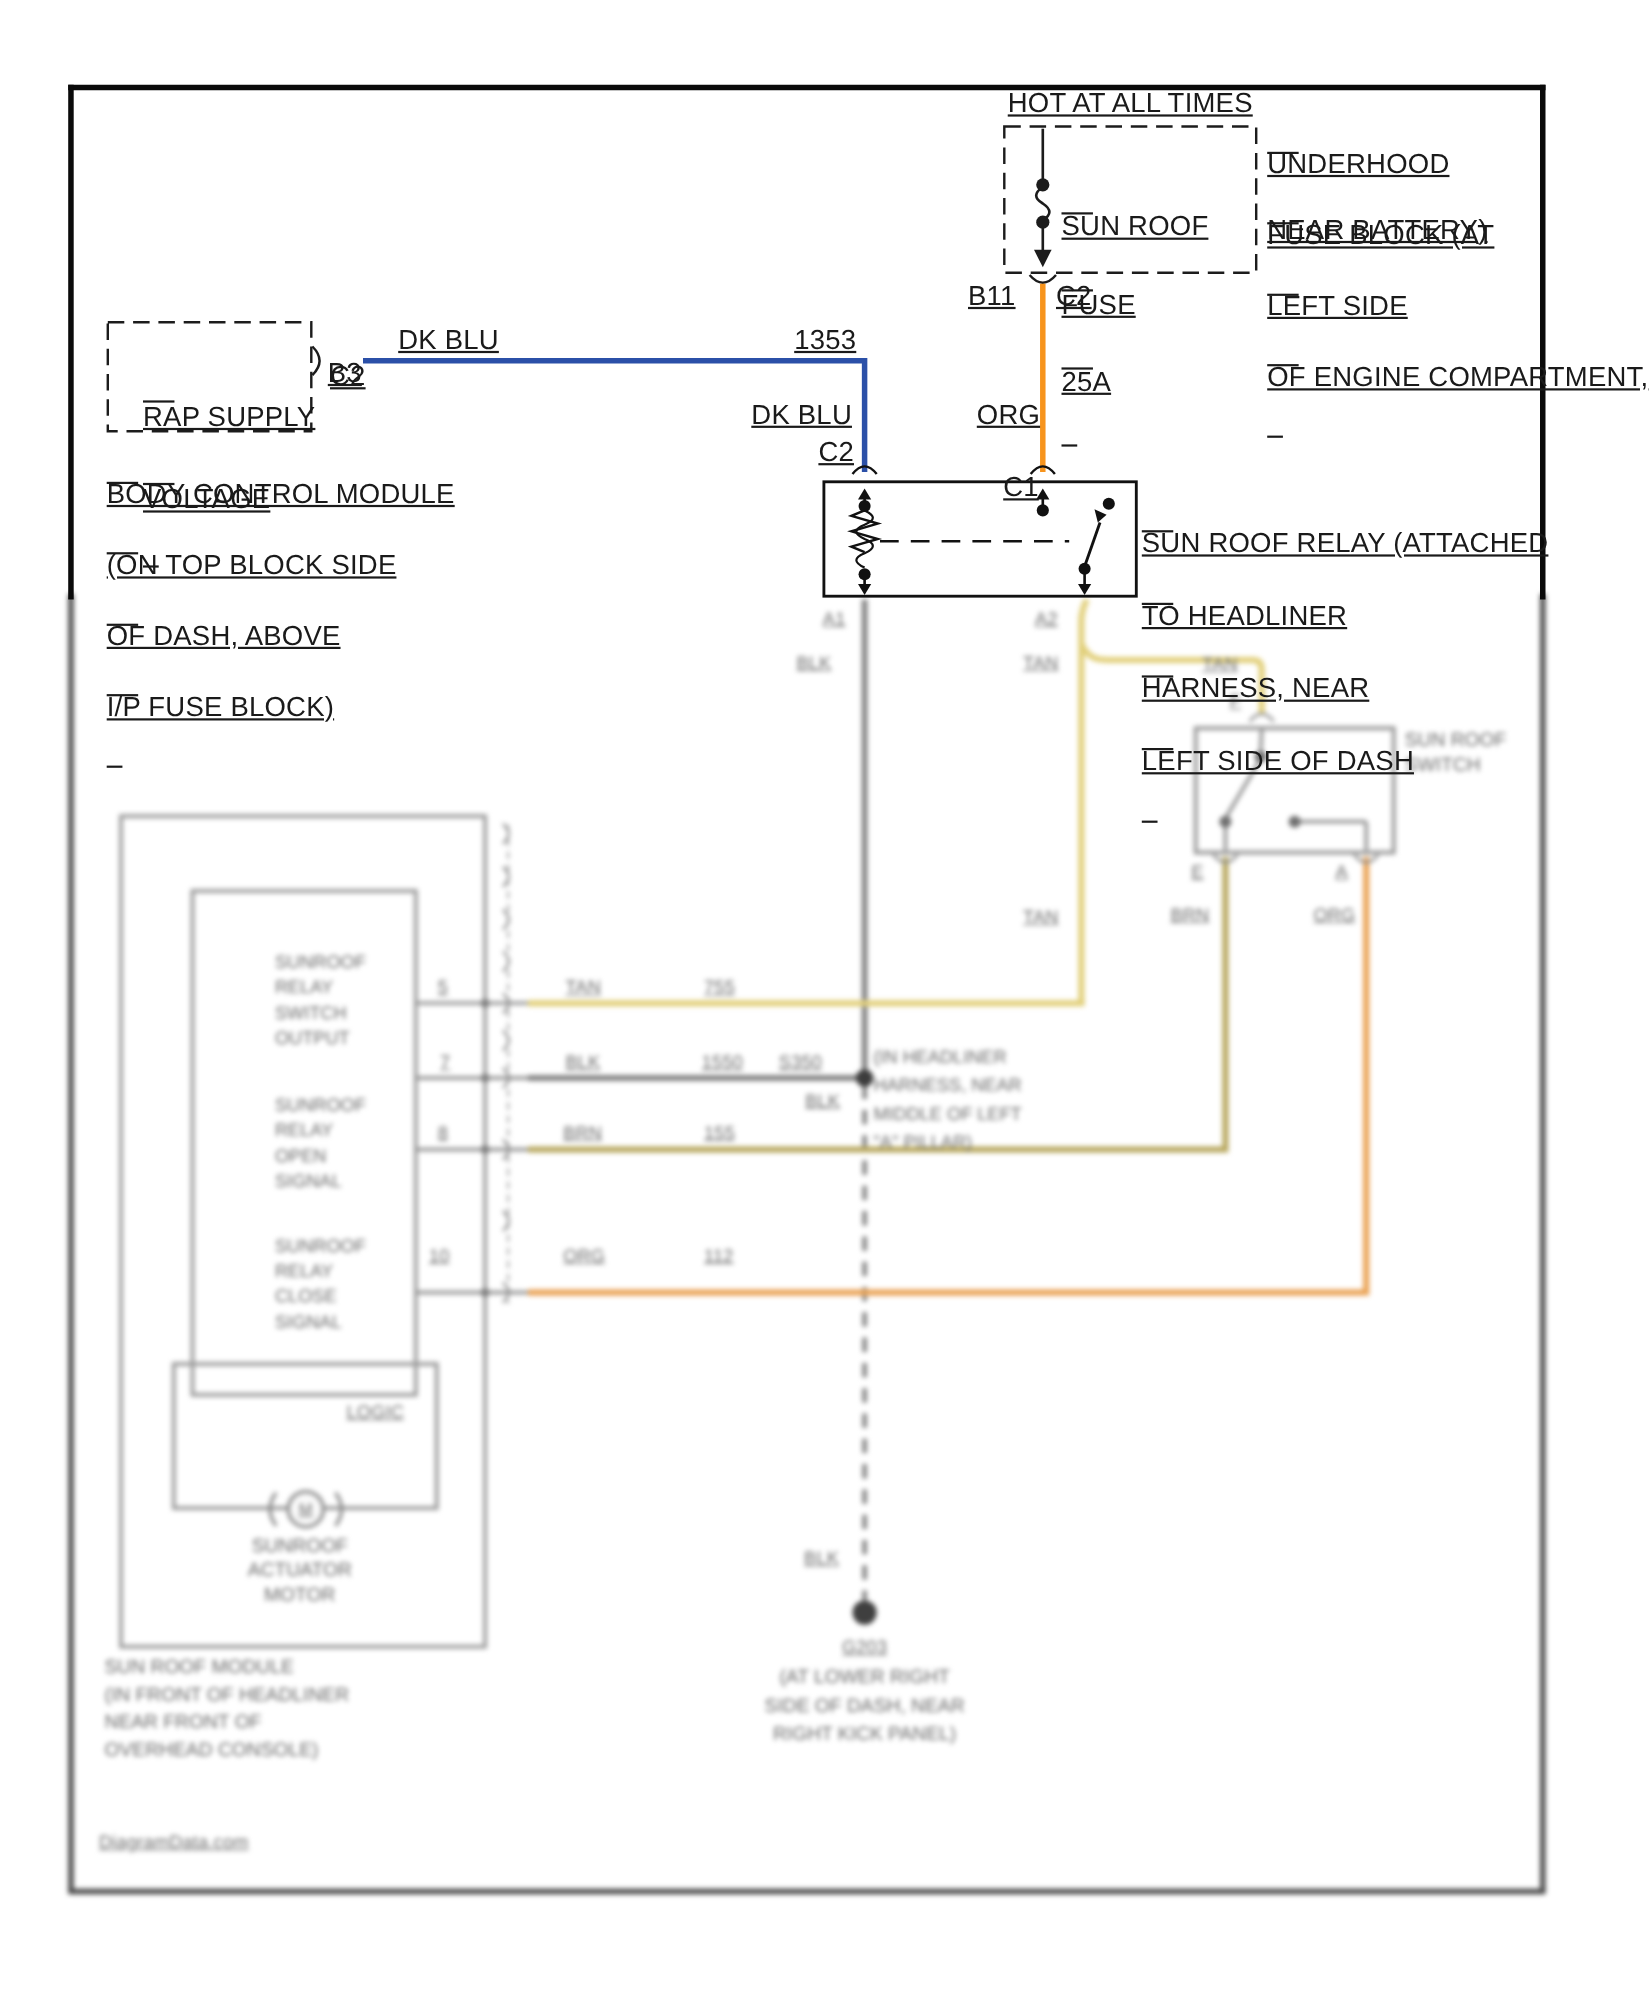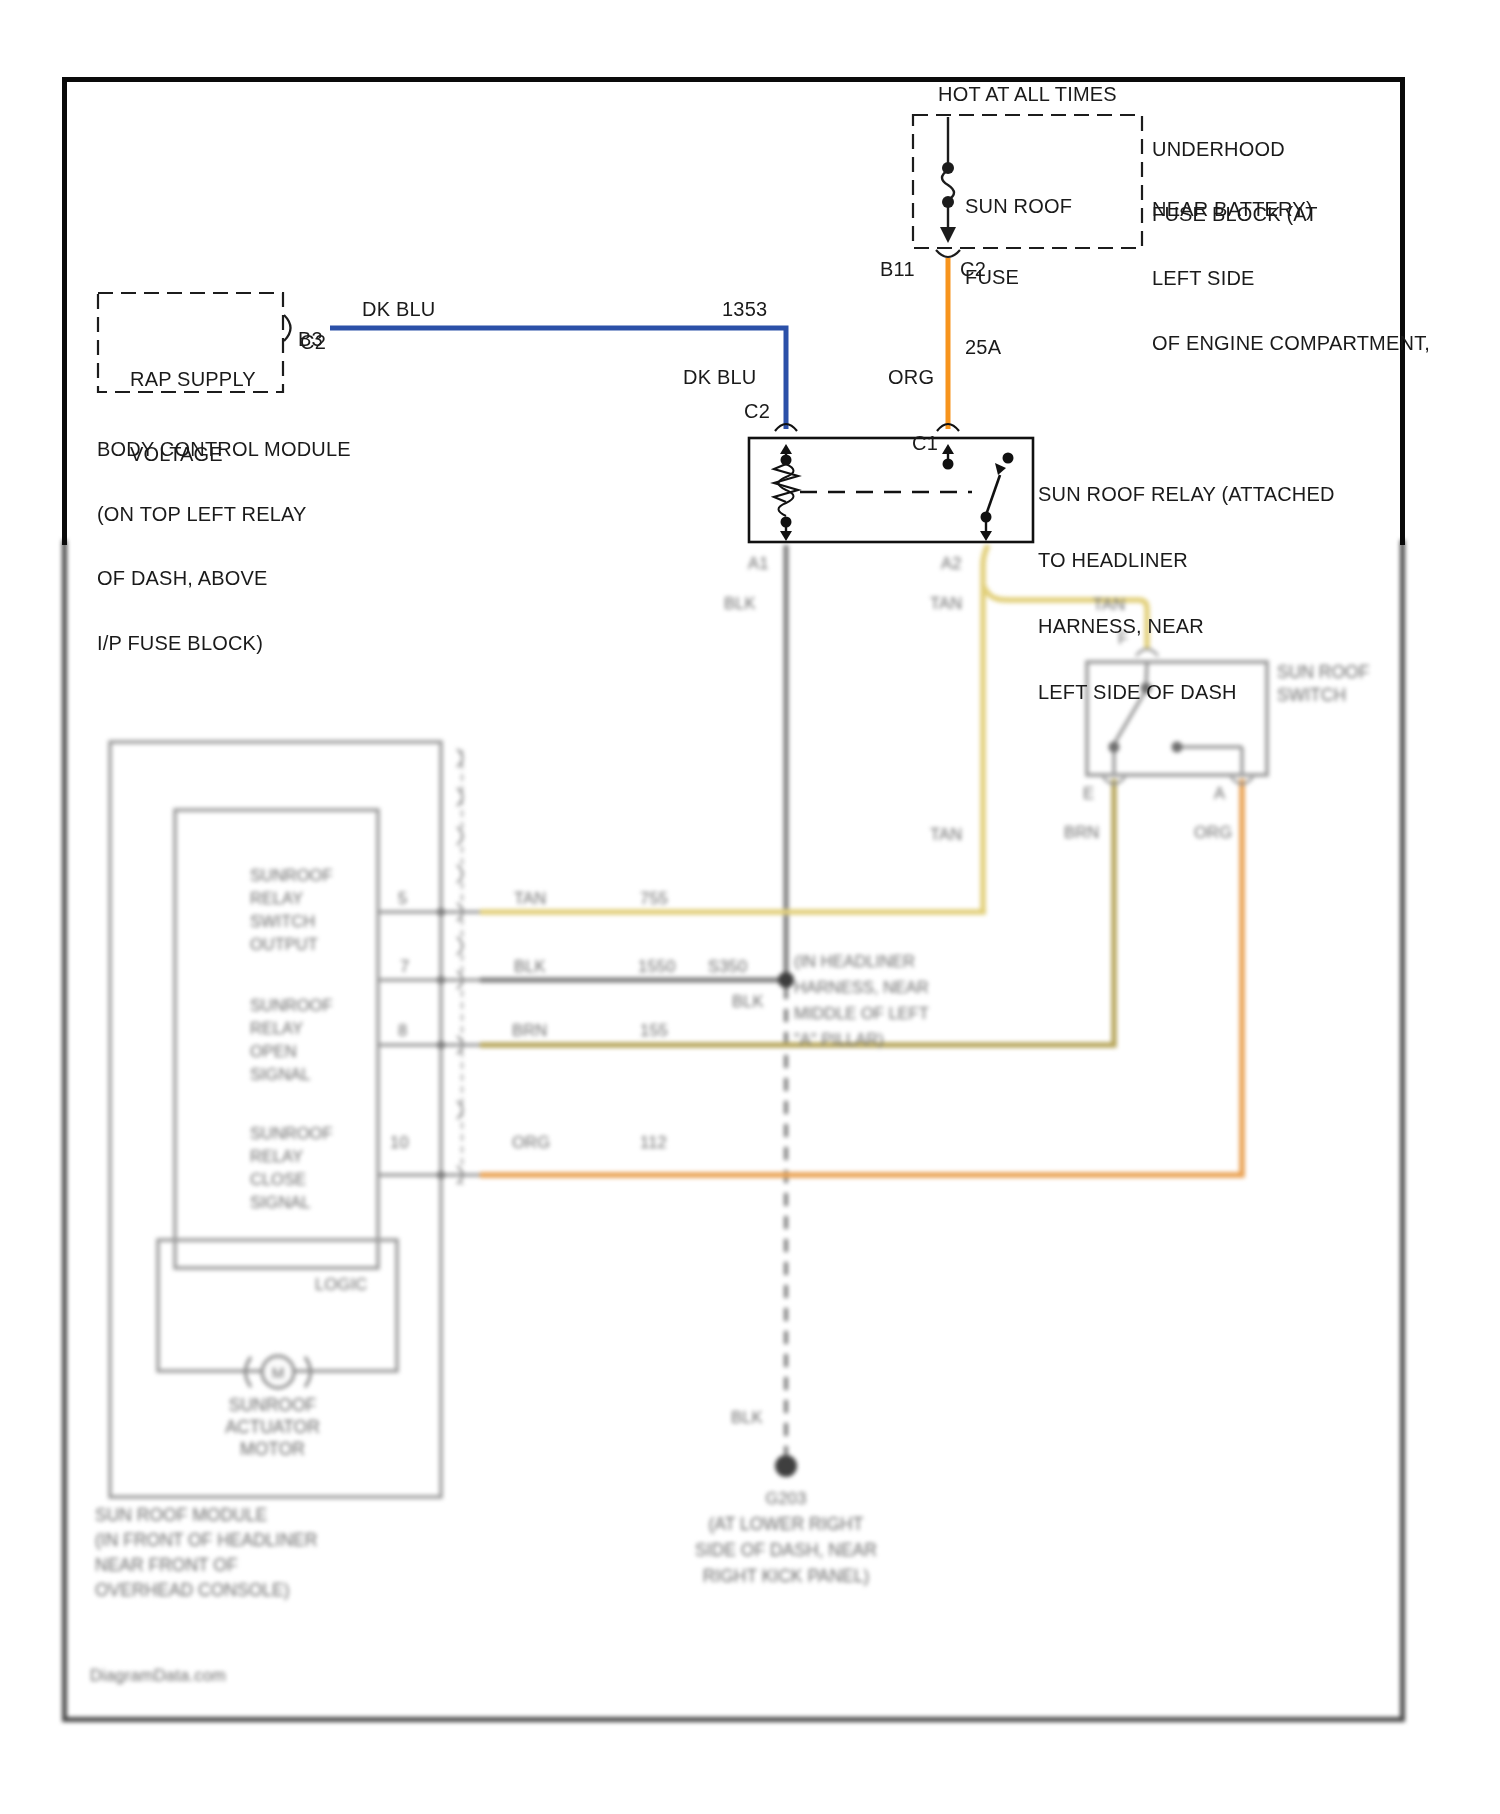--- a/index.html
+++ b/index.html
@@ -1,19 +1,19 @@
 <!DOCTYPE html>
 <html><head>
 <meta charset="utf-8">
 <style>
   html,body{margin:0;padding:0;background:#ffffff;}
   #stage{position:relative;width:1500px;height:1814px;background:#ffffff;overflow:hidden;
          font-family:"Liberation Sans", sans-serif;color:#1a1a1a;}
   svg{position:absolute;left:0;top:0;}
-  .lbl{position:absolute;white-space:pre;font-size:20px;line-height:21.5px;letter-spacing:.2px;}
+  .lbl{position:absolute;white-space:pre;font-size:25px;line-height:21.5px;letter-spacing:.2px;text-decoration:underline;}
   .lines div{white-space:pre;}
   .tr{}
   .tc{text-align:center;}
   .blur-layer{position:absolute;inset:0;filter:blur(2.3px) saturate(.92);}
   .blur-layer .lbl{color:#6a6a6a;font-size:16.5px;line-height:20px;}
   .blur-layer .big{font-size:17.5px;}
   .wm{font-size:16px;color:#8a8a8a;}
 </style>
 </head>
 <body>
@@ -273,21 +273,21 @@
   <div class="lbl" style="left:960px;top:259px;">C2</div>
 
   <div class="lines lbl tr" style="left:130px;top:317px;width:146px;line-height:25px;">
     <div>RAP SUPPLY</div>
     <div>VOLTAGE</div>
   </div>
   <div class="lbl" style="left:298px;top:300px;margin-top:29px;">B3</div>
   <div class="lbl" style="left:300px;top:332px;">C2</div>
   <div class="lines lbl" style="left:97px;top:396px;">
     <div>BODY CONTROL MODULE</div>
-    <div>(ON TOP LEFT RELAY</div>
+    <div>(ON TOP BLOCK SIDE</div>
     <div>OF DASH, ABOVE</div>
     <div>I/P FUSE BLOCK)</div>
   </div>
 
   <div class="lbl" style="left:362px;top:299px;">DK BLU</div>
   <div class="lbl" style="left:722px;top:299px;text-align:center;">1353</div>
   <div class="lbl" style="left:683px;top:367px;">DK BLU</div>
   <div class="lbl" style="left:744px;top:401px;">C2</div>
 
   <div class="lbl" style="left:888px;top:367px;">ORG</div>

